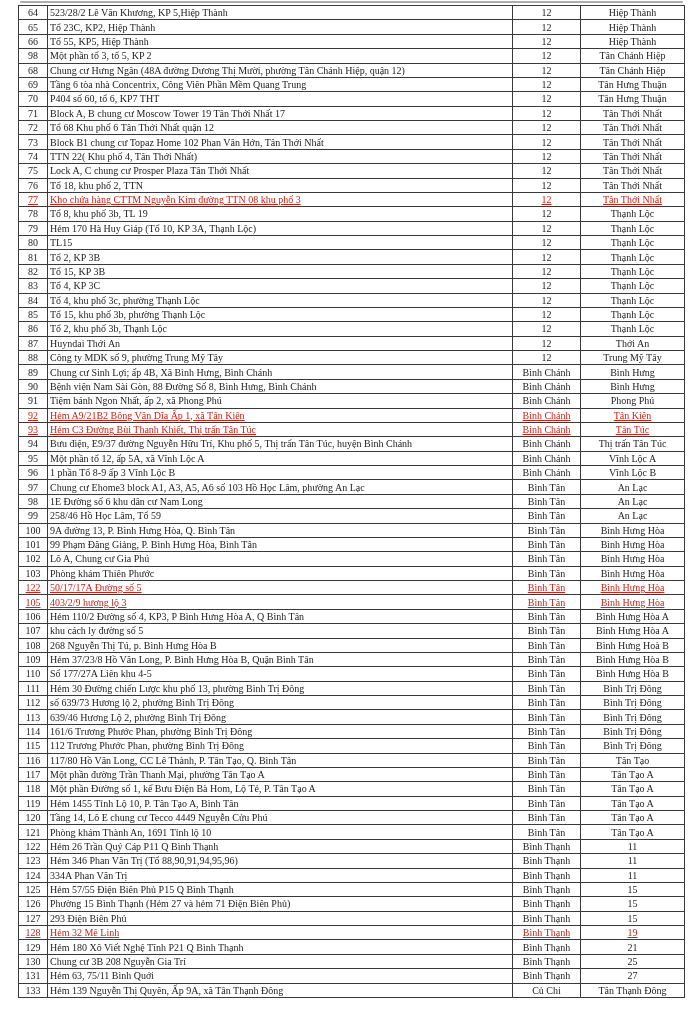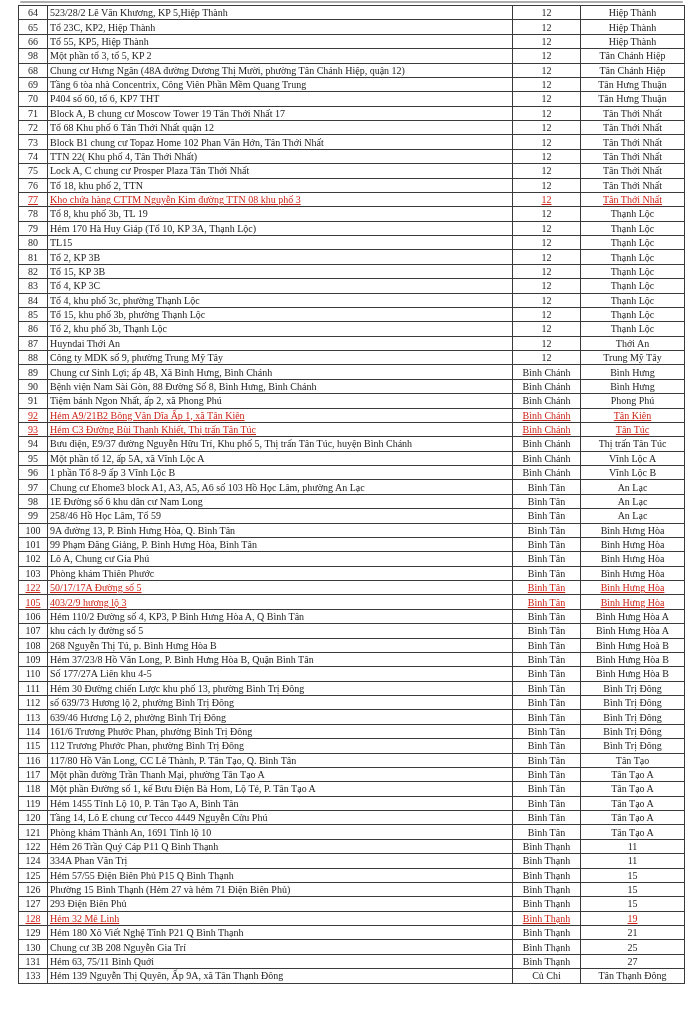--- a/index.html
+++ b/index.html
@@ -402,20 +402,26 @@
           <td class="col-district">Bình Tân</td>
           <td class="col-ward">Tân Tạo A</td>
         </tr>
         <tr>
           <td class="col-no">122</td>
           <td class="col-address">Hẻm 26 Trần Quý Cáp P11 Q Bình Thạnh</td>
           <td class="col-district">Bình Thạnh</td>
           <td class="col-ward">11</td>
         </tr>
         <tr>
+          <td class="col-no">123</td>
+          <td class="col-address">Hẻm 346 Phan Văn Trị (Tổ 88,90,91,94,95,96)</td>
+          <td class="col-district">Bình Thạnh</td>
+          <td class="col-ward">11</td>
+        </tr>
+        <tr>
           <td class="col-no">124</td>
           <td class="col-address">334A Phan Văn Trị</td>
           <td class="col-district">Bình Thạnh</td>
           <td class="col-ward">11</td>
         </tr>
         <tr>
           <td class="col-no">125</td>
           <td class="col-address">Hẻm 57/55 Điện Biên Phủ P15 Q Bình Thạnh</td>
           <td class="col-district">Bình Thạnh</td>
           <td class="col-ward">15</td>

